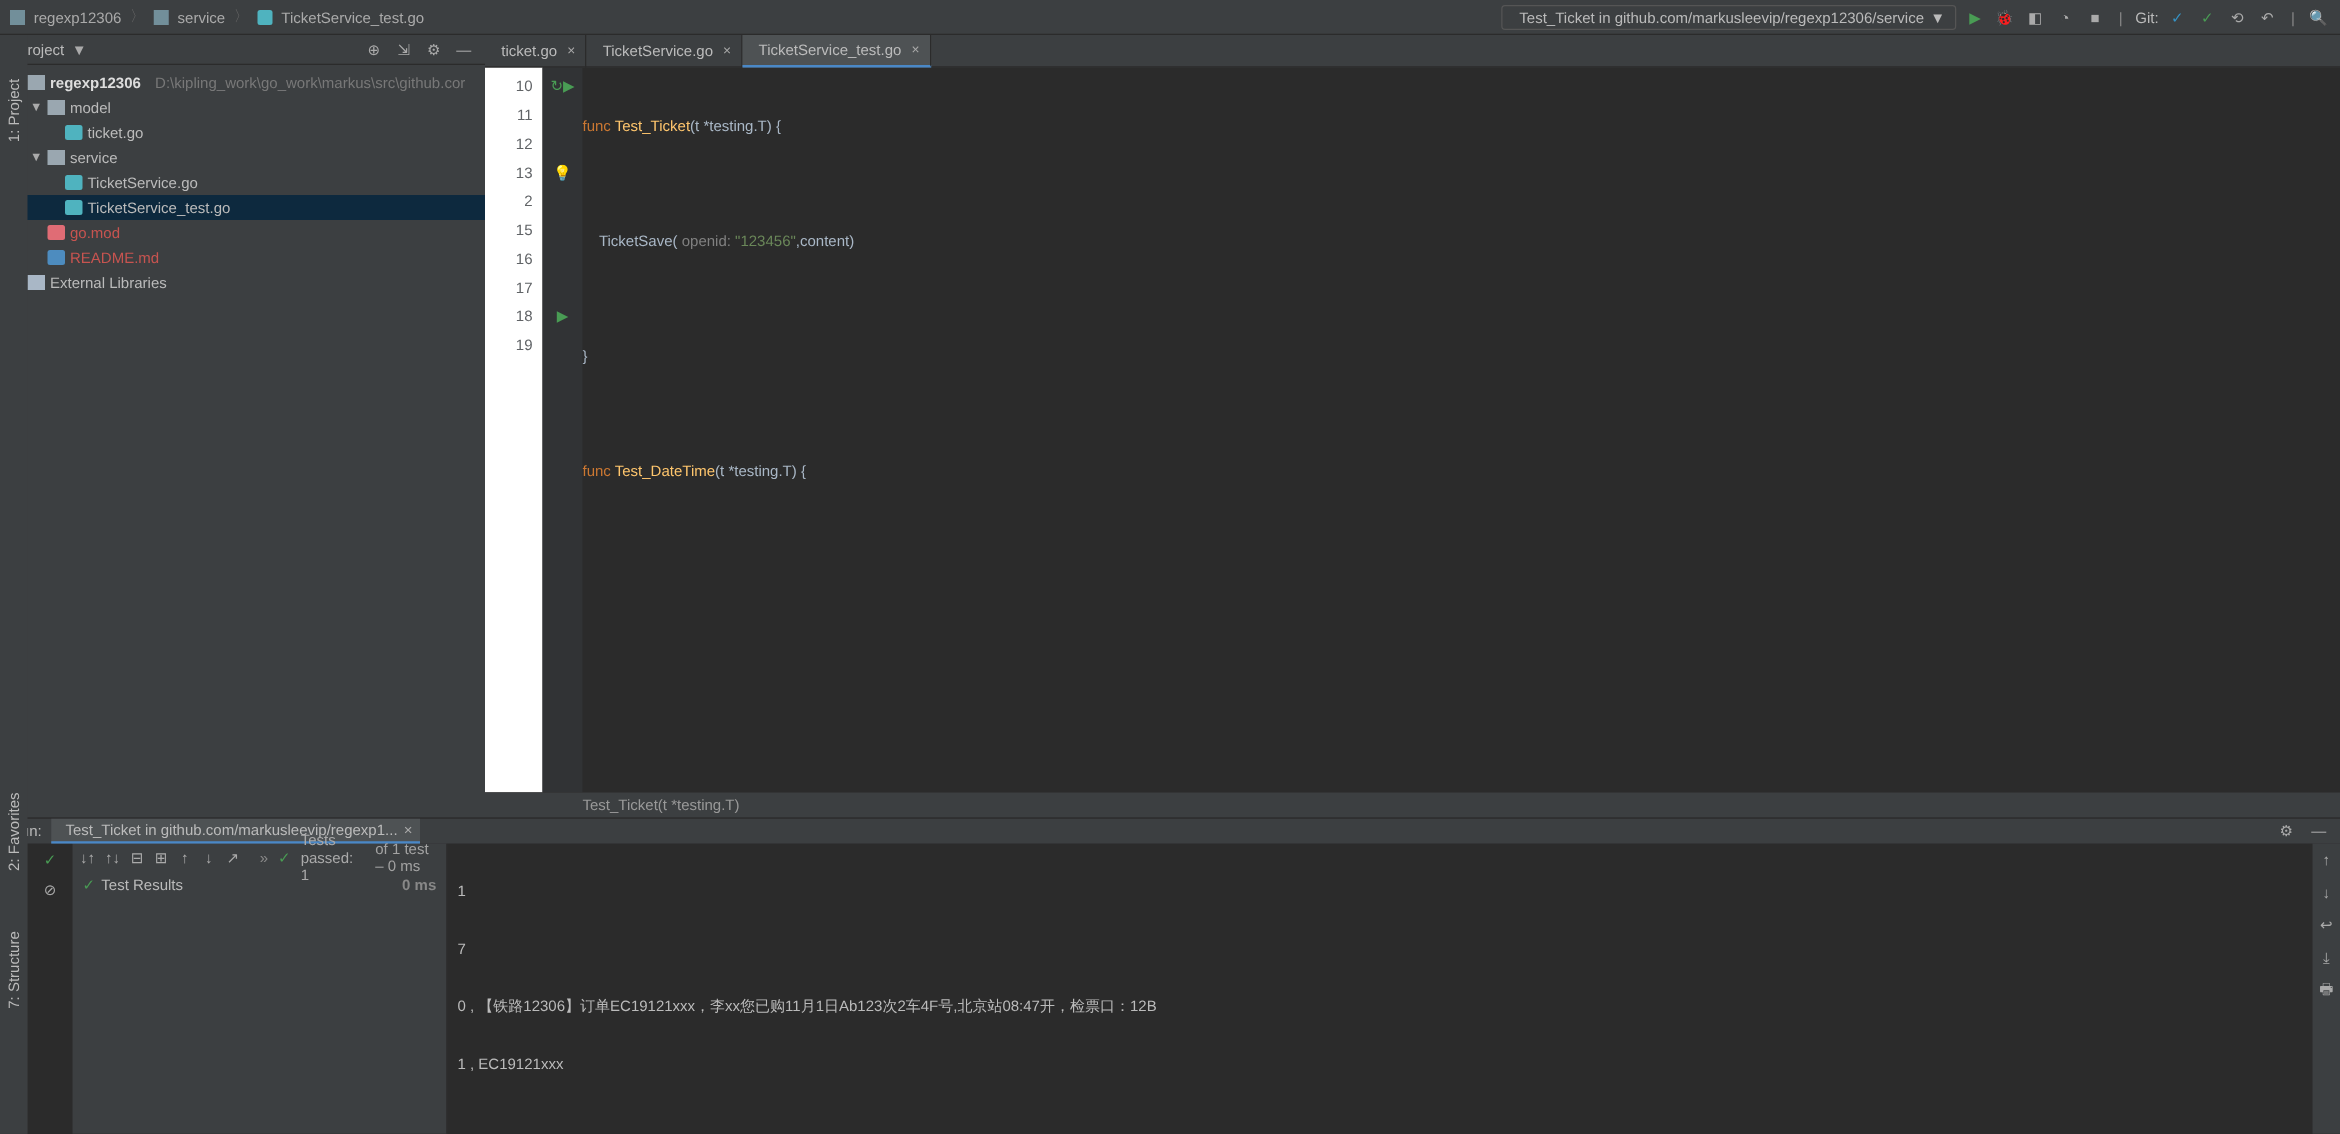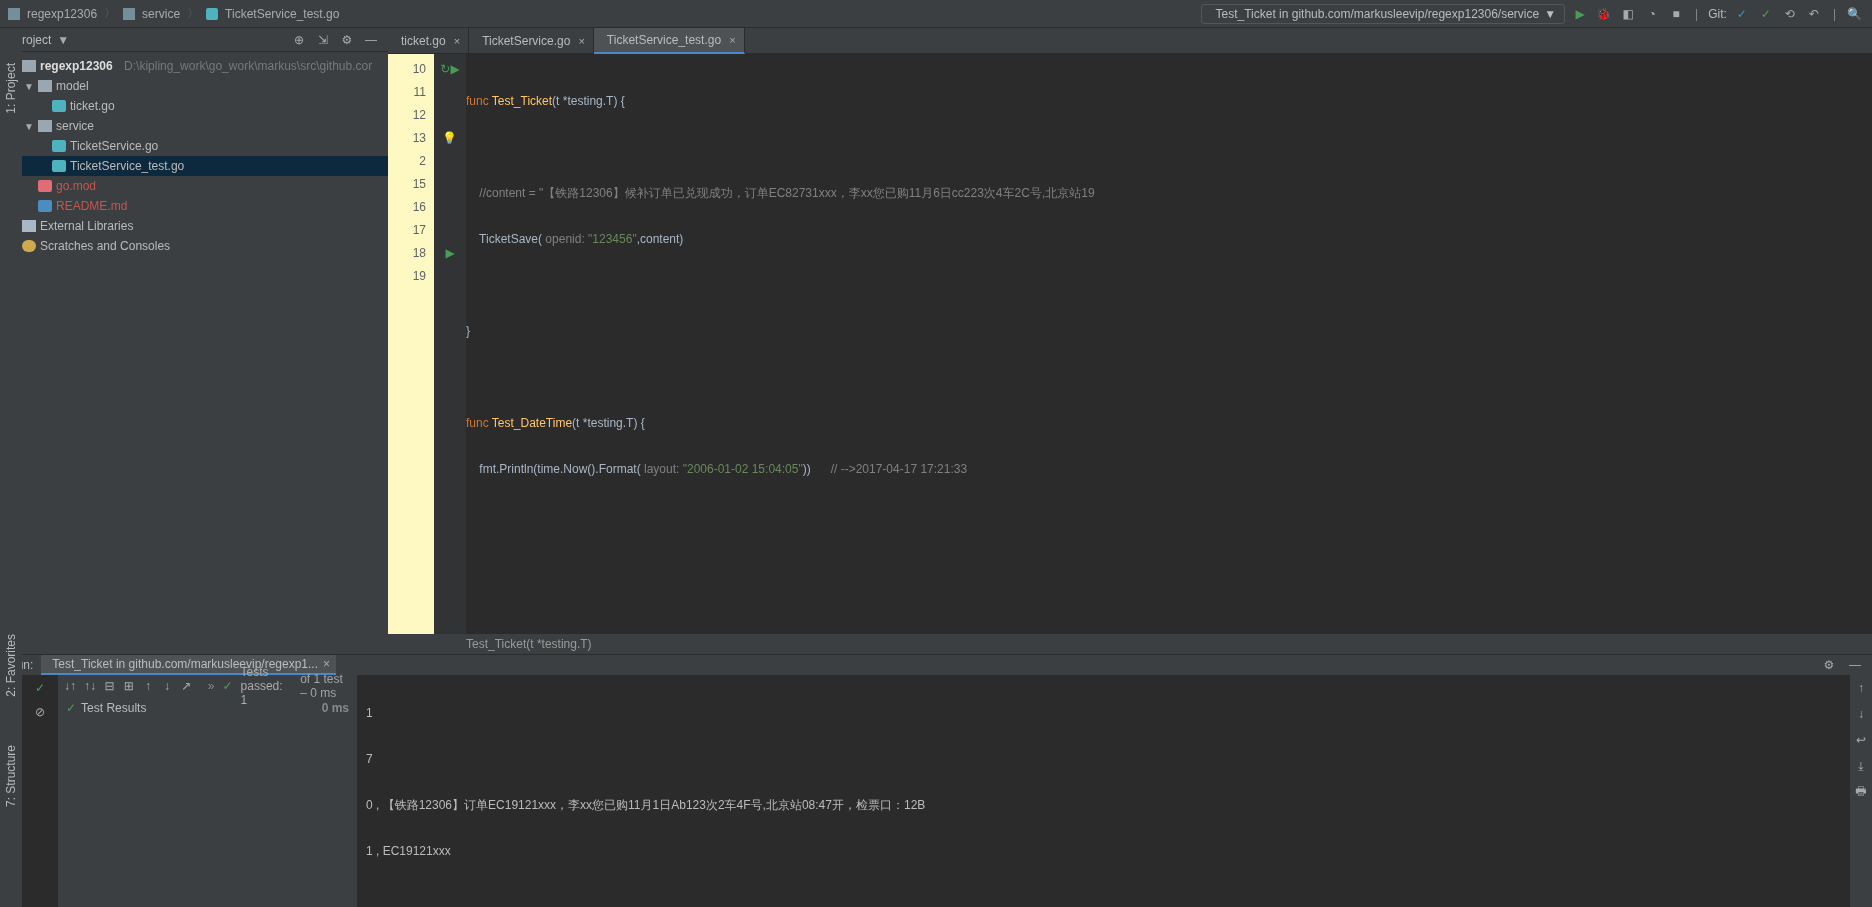--- a/index.html
+++ b/index.html
@@ -30,21 +30,21 @@
 .dir { background:#9aa7b0;}
 .gof { background:#4fb3bf; border-radius:2px;}
 .pth { color:#787878;}
 
 .ed { flex:1; background:#2b2b2b; display:flex; flex-direction:column;}
 .tabs { height:26px; background:#3c3f41; display:flex; align-items:center; border-bottom:1px solid #2b2b2b;}
 .tab { height:26px; padding:0 8px; display:flex; align-items:center; gap:5px; color:#bbb; border-right:1px solid #2b2b2b; cursor:pointer;}
 .tab.act { background:#4e5254; border-bottom:2px solid #4a88c7;}
 .tab .x { color:#aaa; font-size:11px; margin-left:3px;}
 .code { flex:1; display:flex; font-family:'Consolas','Menlo',monospace; font-size:14px; line-height:23px; overflow:hidden;}
-.gut { width:46px; background:#fef9c3; color:#606366; text-align:right; padding-right:8px; padding-top:4px;}
+.gut { width:46px; background:#ffffff; color:#606366; text-align:right; padding-right:8px; padding-top:4px;}
 .gut2 { width:32px; background:#313335; display:flex; flex-direction:column; padding-top:4px;}
 .gut2 .row { height:23px; display:flex; align-items:center; justify-content:center;}
 .src { flex:1; padding-top:13px; padding-left:0; white-space:pre; color:#a9b7c6; overflow:hidden;}
 .kw { color:#cc7832;}
 .fn { color:#ffc66d;}
 .str { color:#6a8759;}
 .cmt { color:#808080;}
 .crumb { height:20px; background:#3c3f41; padding-left:78px; color:#999; font-size:11px; display:flex; align-items:center;}
 
 .runp { height:253px; background:#2b2b2b; display:flex; flex-direction:column;}
@@ -144,25 +144,20 @@
           <span style="color:#c75450">go.mod</span>
         </div>
       <div class="tnode" style="padding-left:38px">
           <span class="ic" style="background:#4d8cbf;border-radius:2px"></span>
           <span style="color:#c75450">README.md</span>
         </div>
       <div class="tnode" style="padding-left:8px">
           <span class="arr">▶</span>
           <span class="ic" style="background:#a9b7c6"></span>
           <span>External Libraries</span>
-        </div>
-      <div class="tnode" style="padding-left:8px">
-          <span class="arr">▶</span>
-          <span class="ic" style="background:#d0a94f;border-radius:6px"></span>
-          <span>Scratches and Consoles</span>
         </div>
     </div>
   </div>
 
   <div class="ed">
     <div class="tabs">
       <div class="tab">
           <span class="ico go-ico"></span>
           <span>ticket.go</span>
           <span class="x">×</span>
@@ -205,27 +200,25 @@
           <div class="row"></div>
           <div class="row"></div>
         <div class="row">
             <span class="green">▶</span>
           </div>
         <div class="row"></div>
       </div>
       <div class="src">
 <div><span class="kw">func </span><span class="fn">Test_Ticket</span><span>(t *testing.T) {</span></div>
 <div> </div>
-<div><span class="cmt">    //content = "【铁路12306】候补订单已兑现成功，订单EC82731xxx，李xx您已购11月6日cc223次4车2C号,北京站19</span></div>
 <div><span>    TicketSave(</span><span class="cmt"> openid: </span><span class="str">"123456"</span><span>,content)</span></div>
 <div> </div>
 <div><span>}</span></div>
 <div> </div>
 <div><span class="kw">func </span><span class="fn">Test_DateTime</span><span>(t *testing.T) {</span></div>
-<div><span>    fmt.Println(time.Now().Format(</span><span class="cmt"> layout: </span><span class="str">"2006-01-02 15:04:05"</span><span>))</span><span class="cmt">      // --&gt;2017-04-17 17:21:33</span></div>
       </div>
     </div>
     <div class="crumb">
         <span>Test_Ticket(t *testing.T)</span>
       </div>
   </div>
 </div>
 
 <div class="runp">
   <div class="runh">

